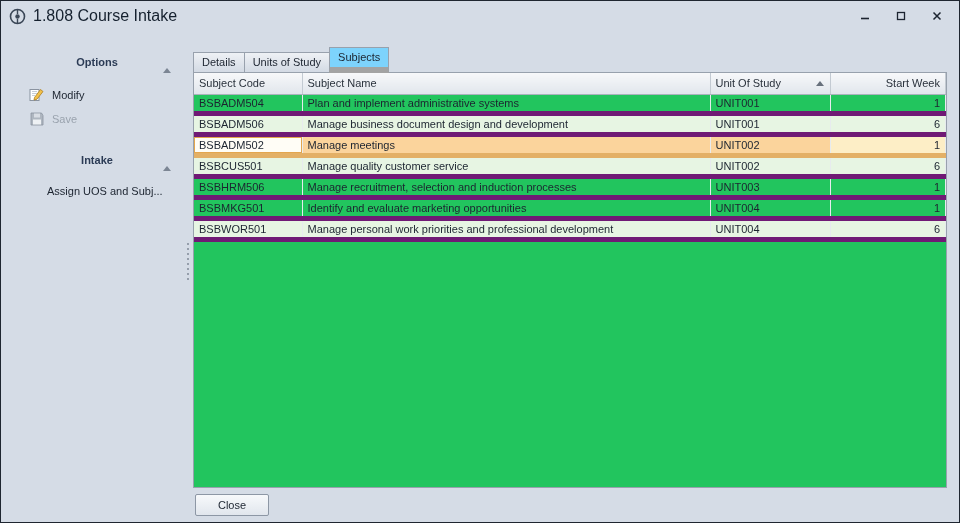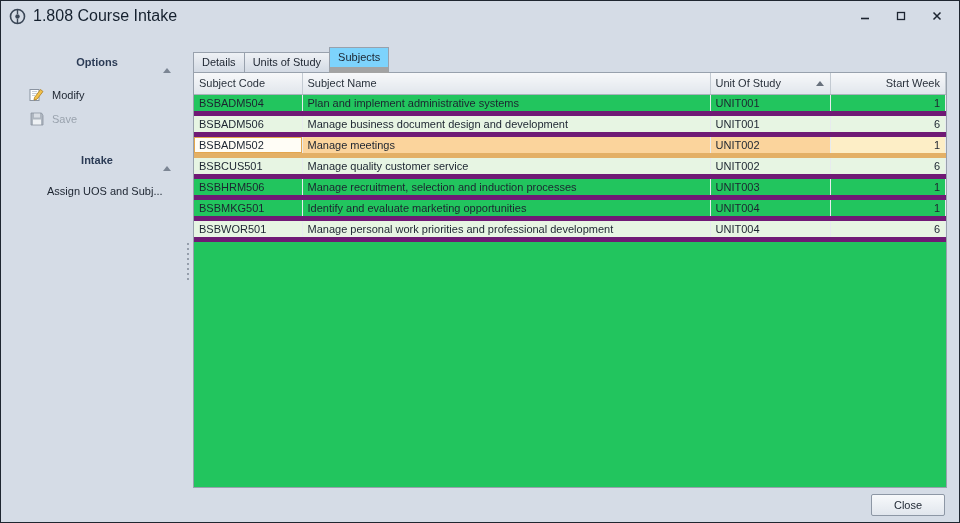--- a/index.html
+++ b/index.html
@@ -117,21 +117,21 @@
     cursor: default;
   }
   tr.alt td { background: #e7f5e3; }
   tr.selected td { background: #fbd49c; border-bottom-color: #e3b066; }
   tr.selected td.cell-code { background: #fffdf6; box-shadow: inset 0 0 0 1px #e3a64f; }
   tr.selected td.cell-week { background: #fdeec6; }
   th.col-week, td.cell-week { text-align: right; }
   
   .footer {
     flex: 0 0 34px;
-    display: flex; align-items: center; justify-content: flex-end;
+    display: flex; align-items: center; justify-content: flex-start;
     padding: 0 2px;
   }
   .btn-close {
     width: 74px; height: 22px;
     background: linear-gradient(#f7f9fb, #e1e6ed);
     border: 1px solid #8d97a5;
     border-radius: 2px;
     font-family: "Liberation Sans", sans-serif;
     font-size: 11px; color: #1c2430;
     cursor: pointer;

